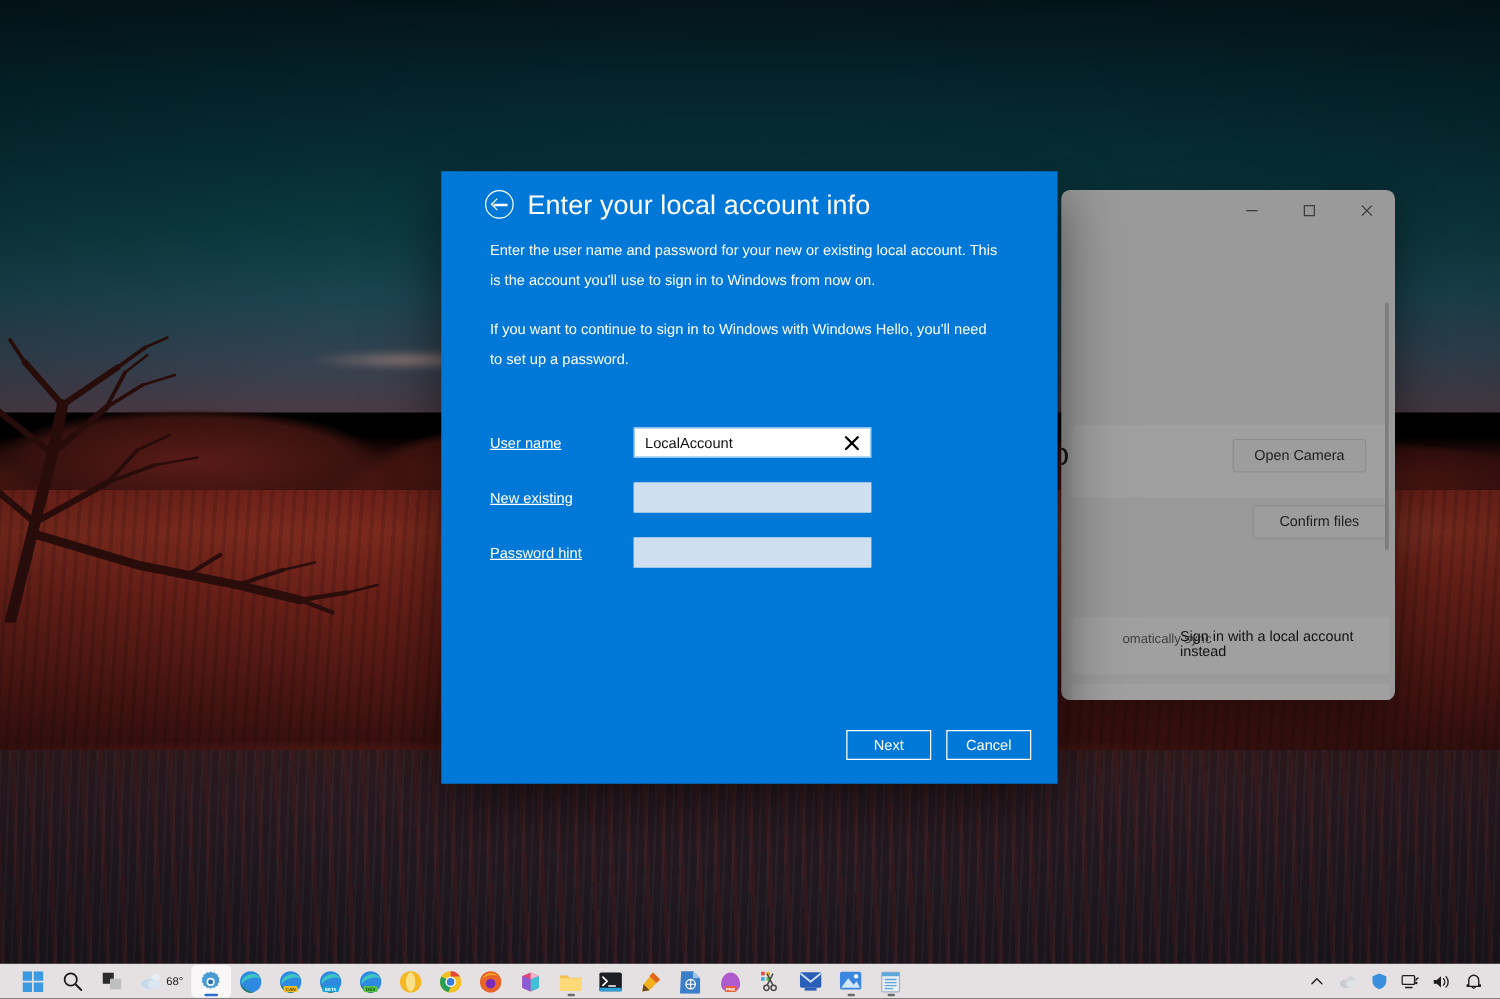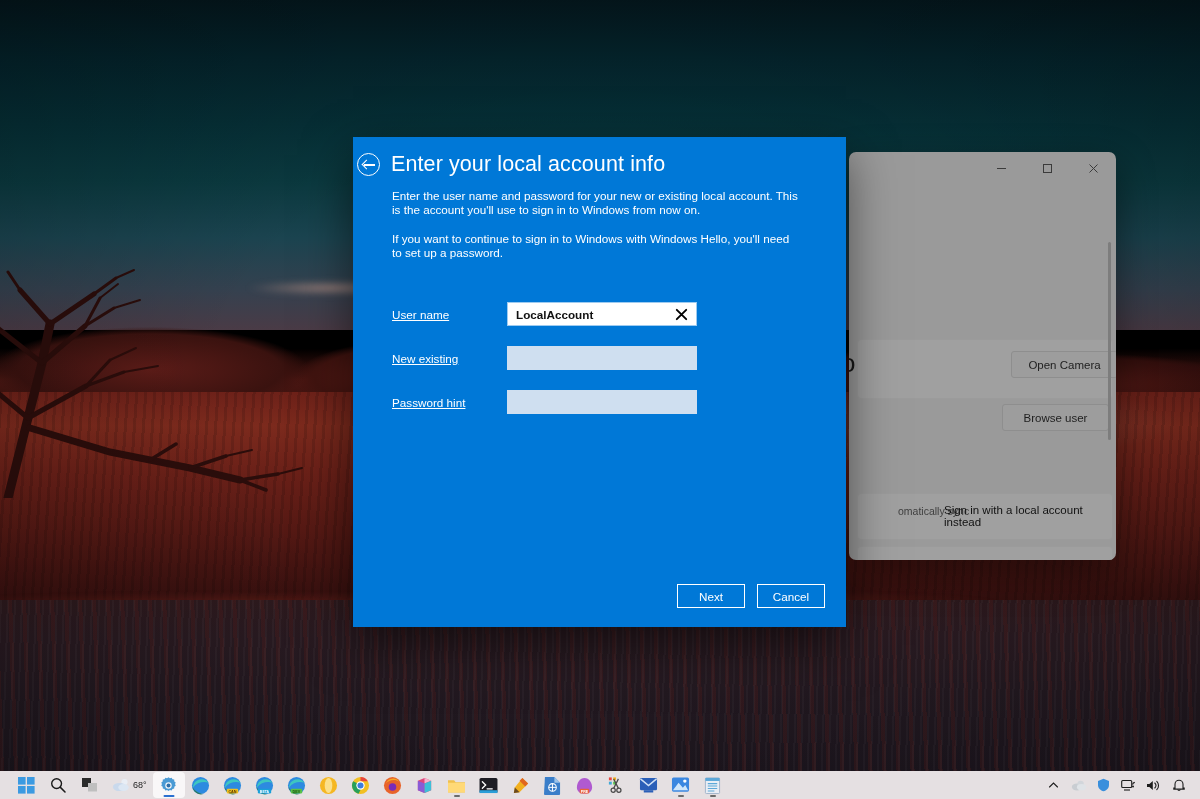--- a/index.html
+++ b/index.html
@@ -116,49 +116,49 @@
     background: #7d7d7d; border-radius: 2px;
   }
 
   
   #account-dialog {
     position: absolute; left: 353px; top: 137px; width: 493px; height: 490px;
     background: #0078d7;
     box-shadow: 0 18px 46px rgba(0,0,0,.55);
     color: #fff;
   }
-  .dlg-headrow { display: flex; align-items: center; gap: 11px; padding: 15px 0 0 4px; }
+  .dlg-headrow { display: flex; align-items: flex-start; gap: 11px; padding: 15px 0 0 35px; }
   .back-circle {
     width: 23px; height: 23px; border-radius: 50%;
     border: 1.7px solid #fff; position: relative; flex: 0 0 auto;
   }
   .back-circle::before {
     content: ""; position: absolute; left: 5.5px; top: 10px;
     width: 11px; height: 1.7px; background: #fff;
   }
   .back-circle::after {
     content: ""; position: absolute; left: 5px; top: 7px;
     width: 6px; height: 6px; border-left: 1.7px solid #fff; border-bottom: 1.7px solid #fff;
     transform: rotate(45deg);
   }
   .dlg-title { font-size: 21.5px; font-weight: 400; letter-spacing: .1px; }
   .dlg-body { padding: 12px 44px 0 39px; }
-  .dlg-para { font-size: 11.7px; line-height: 14px; color: #fff; max-width: 420px; }
+  .dlg-para { font-size: 11.7px; line-height: 24px; color: #fff; max-width: 420px; }
   .dlg-para + .dlg-para { margin-top: 15px; }
 
   .dlg-form { margin-top: 32px; padding-left: 39px; }
   .form-row { display: flex; align-items: center; height: 44px; }
   .form-label { width: 115px; font-size: 11.7px; color: #fff; text-decoration: underline; }
   .field {
     width: 190px; height: 24px; background: #cfdff0; border: 1px solid #cfdff0;
     position: relative; display: flex; align-items: center;
   }
   .field.focused { background: #ffffff; border: 1.6px solid #9ecbf0; }
   .field .val {
-    font-size: 11.7px; color: #111; padding-left: 8px; flex: 1; font-weight: bold;
+    font-size: 11.7px; color: #111; padding-left: 8px; flex: 1;
   }
   .field .clear {
     width: 22px; display: flex; align-items: center; justify-content: center;
     font-size: 13px; color: #000; font-weight: 700; margin-right: 4px;
   }
 
   .dlg-actions {
     position: absolute; right: 21px; bottom: 19px; display: flex; gap: 12px; margin-left: 26px;
   }
   .dlg-btn {
@@ -240,24 +240,24 @@
       <div class="sw-caption-btn">
         <svg width="11" height="11" viewBox="0 0 11 11">
             <path d="M1.5 1.5 L9.5 9.5 M9.5 1.5 L1.5 9.5" stroke="#3b3b3b" stroke-width="1"></path>
           </svg>
       </div>
     </div>
 
     <div class="sw-heading">o</div>
 
     <div class="sw-card r1"></div>
-    <div class="sw-rowbtn" style="left:162px; top:199px; width:107px;">Open Camera</div>
+    <div class="sw-rowbtn" style="left:137px; top:199px; width:107px;">Open Camera</div>
 
     <div class="sw-card r2"></div>
-    <div class="sw-rowbtn" style="left:153px; top:252px; width:107px;">Browse user</div>
+    <div class="sw-rowbtn" style="left:153px; top:252px; width:107px;">Confirm files</div>
 
     <div class="sw-card r3"></div>
     <div class="sw-muted" style="left:8px; top:353px;">omatically sync</div>
     <div class="sw-link" style="left:76px; top:352px;margin-left:19px;">Sign in with a local account instead</div>
 
     <div class="sw-scroll"></div>
   </div>
 
   <div id="account-dialog">
 

